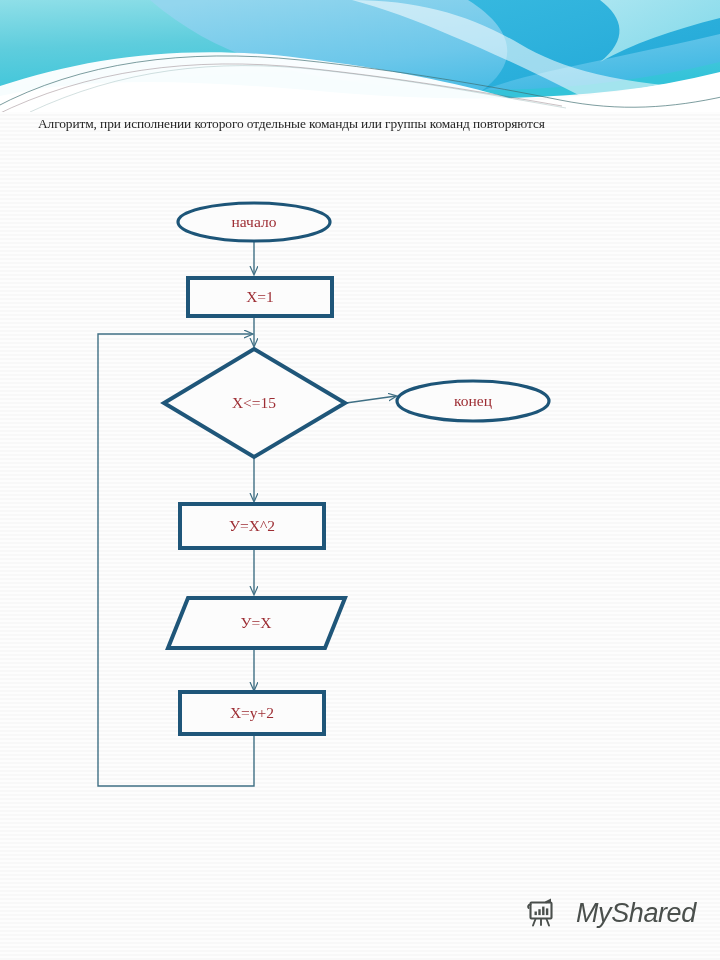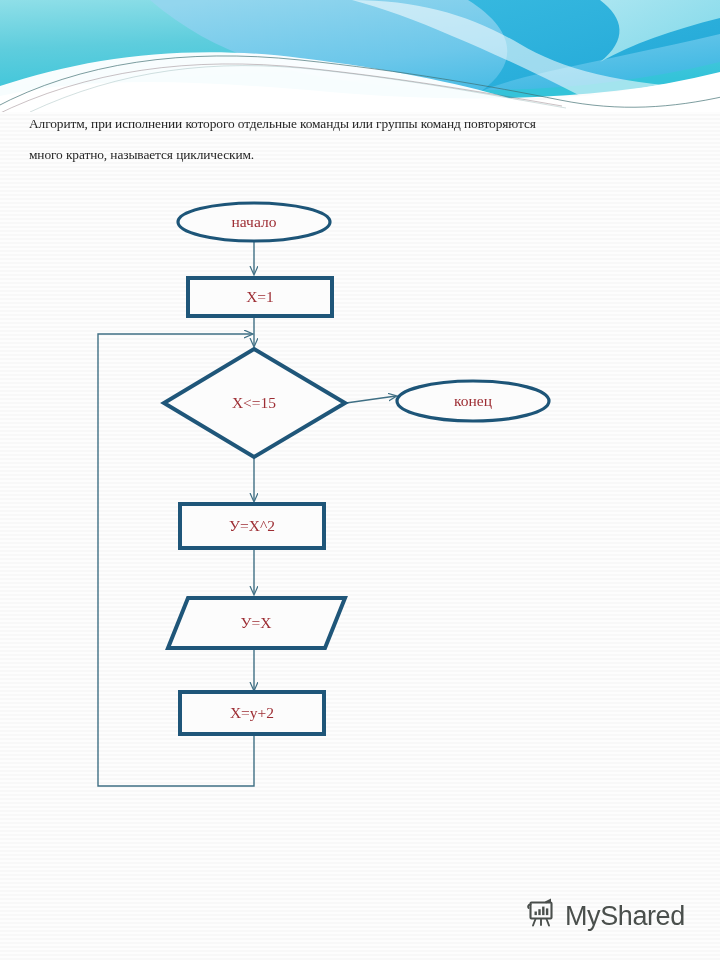--- a/index.html
+++ b/index.html
@@ -37,21 +37,21 @@
     top: 0; left: 0;
     width: 720px;
     height: 112px;
     overflow: hidden;
   }
   #header-band svg { display: block; }
 
   
   #intro-text {
     position: absolute;
-    left: 29px;
+    left: 38px;
     top: 108px;
     width: 640px;
     color: #262626;
     font-size: 13.4px;
     line-height: 31px;
     letter-spacing: -0.1px;
   }
   #intro-text .para { margin: 0; }
   #intro-text .para.indent { text-indent: 7px; }
 
@@ -89,22 +89,23 @@
     text-anchor: middle;
     dominant-baseline: middle;
   }
 
   
   #footer-logo {
     position: absolute;
     left: 524px;
     top: 896px;
     display: flex;
-    align-items: flex-end;
-    gap: 7px;
+    align-items: center;
+    gap: 18px;
+    font-style: italic;
   }
   #footer-logo .logo-icon { display: block; }
   #footer-logo .logo-text {
     font-family: "Liberation Sans", "DejaVu Sans", sans-serif;
     font-size: 27px;
     color: #4a4f4c;
     letter-spacing: -0.4px;
     line-height: 1;
   }
 </style>
@@ -167,21 +168,20 @@
         <path d="M-6,108 C80,62 186,48 300,60 C404,71 490,86 560,100
                  C620,112 672,108 726,96" fill="none" stroke="#3d6d70" stroke-width="0.9" opacity="0.75"></path>
         <path d="M-6,116 C86,70 192,56 306,68 C410,79 492,94 562,106" fill="none" stroke="#6a4c55" stroke-width="0.7" opacity="0.5"></path>
         <path d="M30,112 C120,70 214,58 320,70 C420,81 496,96 566,108" fill="none" stroke="#5a8a8c" stroke-width="0.6" opacity="0.45"></path>
       </g>
     </svg>
   </div>
 
   <div id="intro-text">
     <p class="para">Алгоритм, при исполнении которого отдельные команды или группы команд повторяются</p>
-    <p class="para">много кратно, называется циклическим.</p>
   </div>
 
   <div id="flowchart">
     <svg width="720" height="960" viewBox="0 0 720 960" xmlns="http://www.w3.org/2000/svg">
       <defs>
         <marker id="arrHead" markerWidth="10" markerHeight="10" refX="8" refY="4" orient="auto" markerUnits="userSpaceOnUse">
           <path d="M0,0 L9,4 L0,8" fill="none" stroke="#3f6f84" stroke-width="1.2"></path>
         </marker>
       </defs>
 

